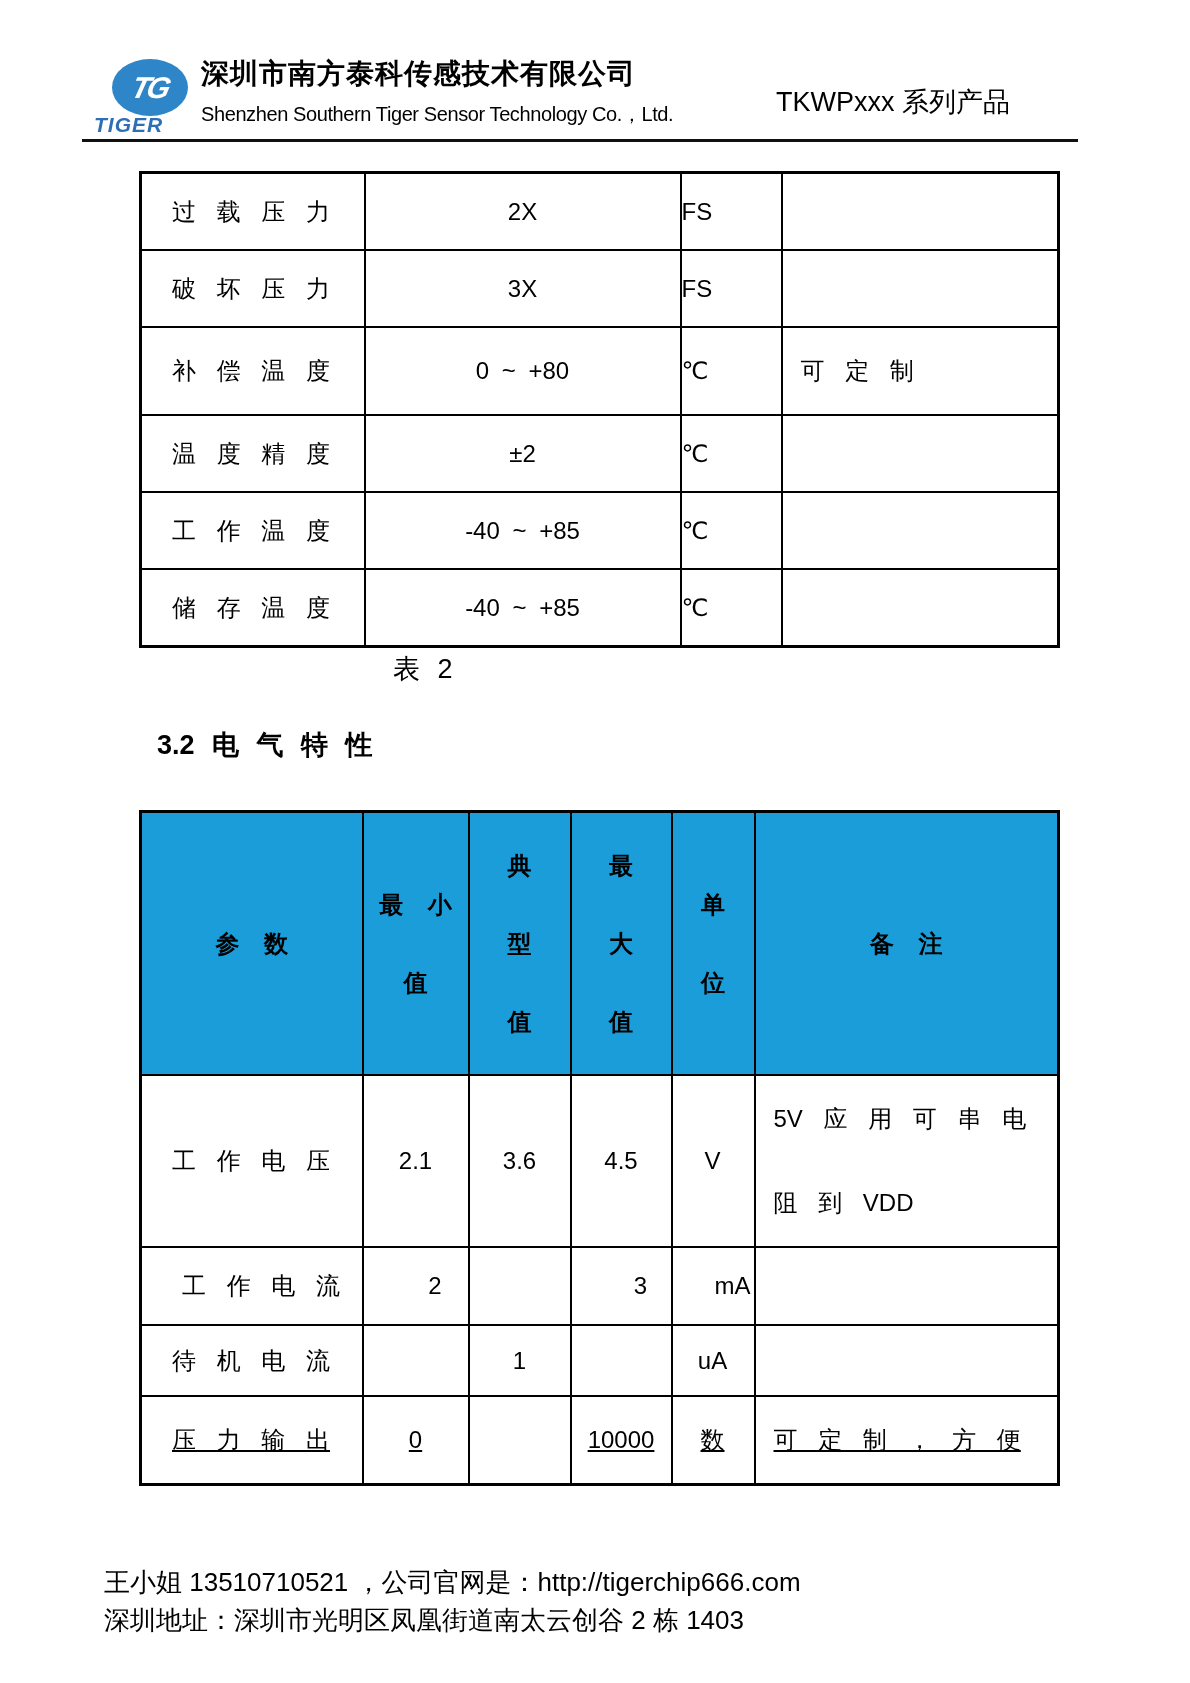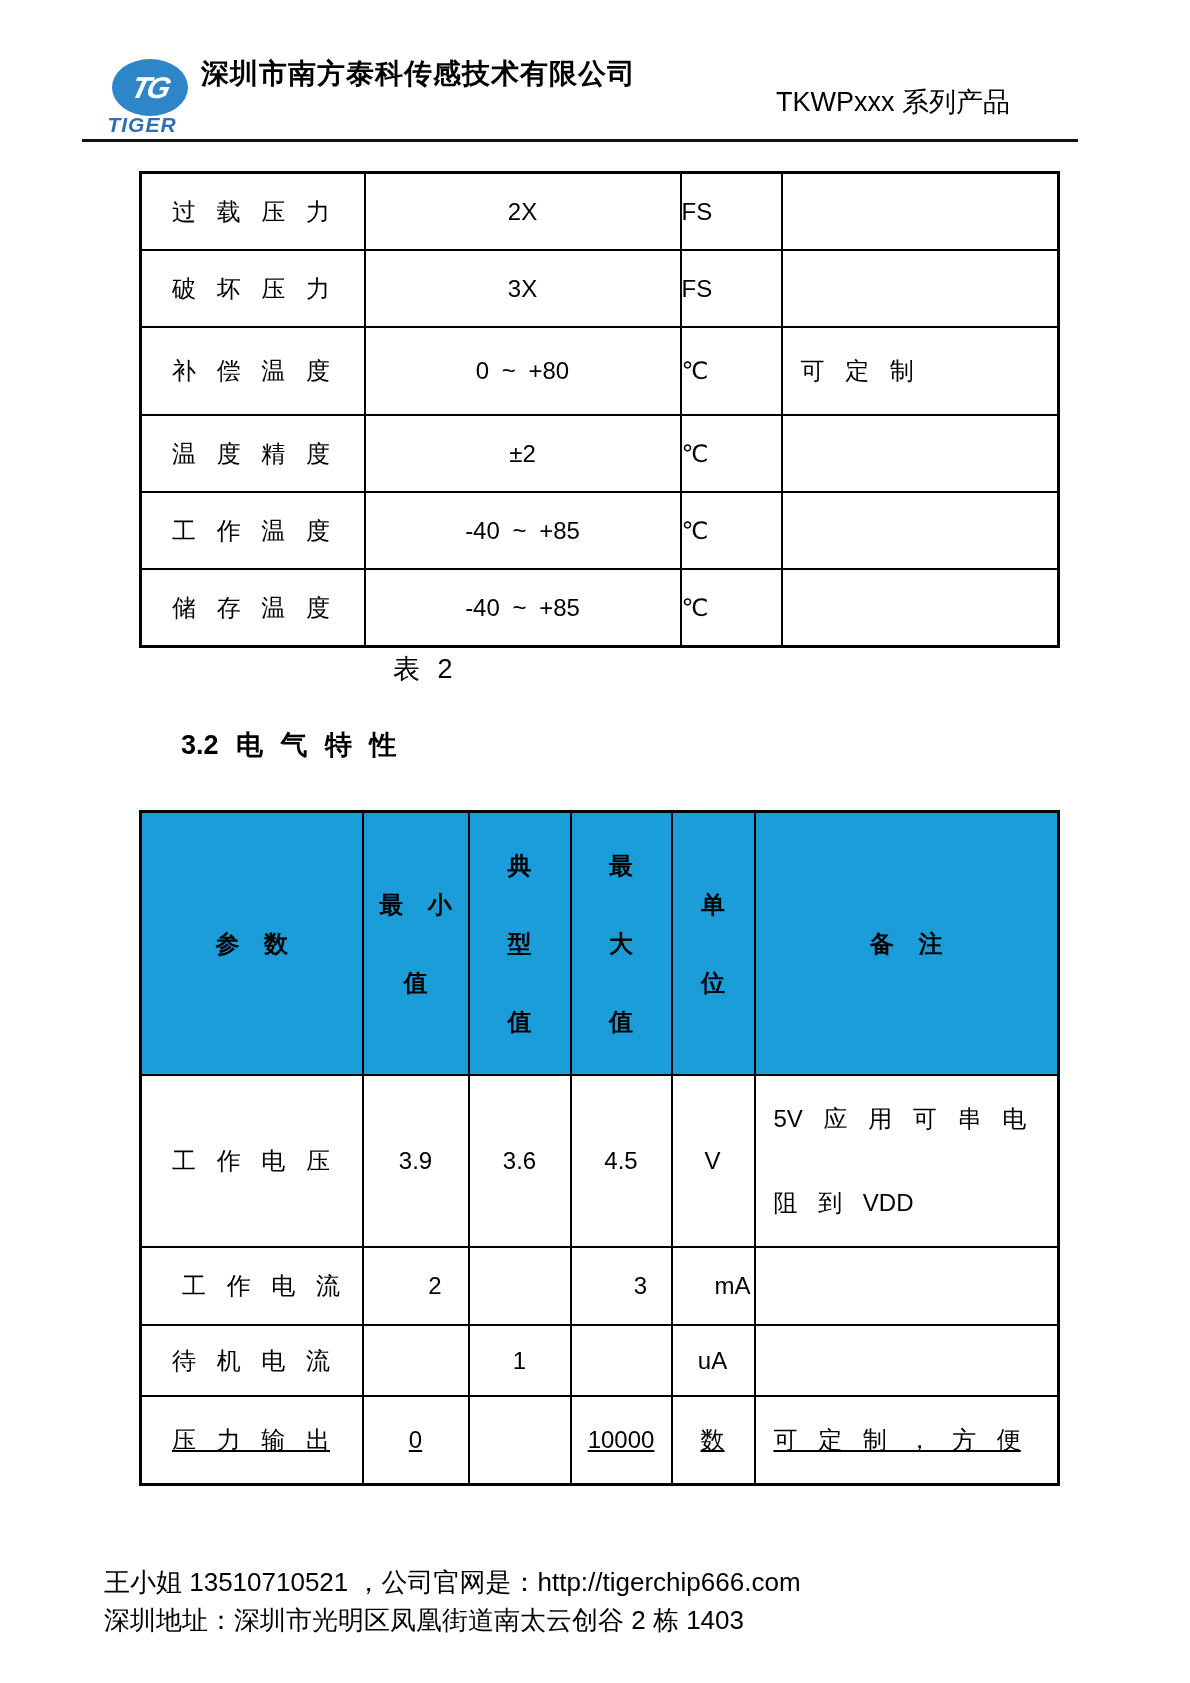--- a/index.html
+++ b/index.html
@@ -6,21 +6,21 @@
   .page{
     position:relative;width:1190px;height:1683px;margin:0 auto;
     background:#ffffff;overflow:hidden;
     font-family:"Liberation Sans","DejaVu Sans",sans-serif;color:#000;
   }
   
   .logo-ellipse{position:absolute;left:112px;top:59px;width:76px;height:57px;
     background:#2e86c9;border-radius:50%;display:flex;align-items:center;justify-content:center;}
   .logo-tg{color:#fff;font-style:italic;font-weight:bold;font-size:30px;
     transform:skewX(-14deg);letter-spacing:-3px;line-height:1;}
-  .logo-brand{position:absolute;left:94px;top:113px;width:96px;text-align:center;
+  .logo-brand{position:absolute;left:94px;top:113px;width:96px;
     color:#2c6fb5;font-weight:bold;font-style:italic;font-size:21px;letter-spacing:1px;}
   .company-cn{position:absolute;left:201px;top:55px;font-size:28px;font-weight:bold;letter-spacing:1px;}
   .company-en{position:absolute;left:201px;top:101px;font-size:20px;letter-spacing:-0.4px;}
   .product-series{position:absolute;right:180px;top:84px;font-size:27px;}
   .header-rule{position:absolute;left:82px;top:139px;width:996px;height:3px;background:#111;}
 
   
   table{border-collapse:collapse;table-layout:fixed;}
   td{border:2px solid #000;font-size:24px;vertical-align:middle;overflow:hidden;}
   .t1{position:absolute;left:139px;top:171px;width:918px;border:3px solid #000;}
@@ -35,34 +35,35 @@
   .t2 .hdr{background:#1a9dd9;font-weight:bold;text-align:center;
     white-space:pre-line;line-height:78px;word-spacing:18px;height:261px;padding:0;}
   .t2 .r0 td{height:165px;}
   .t2 .r1 td{height:74px;padding-left:40px;}
   .t2 .r2 td{height:67px;margin-top:18px;}
   .t2 .r3 td{height:74px;text-decoration:underline;}
   .t2 .cell-unit{text-align:center;padding-left:0;}
 
   
   .table-caption{position:absolute;left:393px;top:651px;font-size:27px;word-spacing:10px;}
-  .section-heading{position:absolute;left:157px;top:727px;font-size:27px;font-weight:bold;word-spacing:10px;margin-left:24px;}
+  .section-heading{position:absolute;left:157px;top:727px;font-size:27px;font-weight:bold;word-spacing:10px;}
   .footer-line1{position:absolute;left:104px;top:1565px;font-size:26px;}
   .footer-line2{position:absolute;left:104px;top:1603px;font-size:26px;}
 </style>
 </head>
 <body>
 
 <div class="page">
 
   <div class="logo-ellipse">
     <span class="logo-tg">TG</span>
   </div>
   <div class="logo-brand">TIGER</div>
   <div class="company-cn">深圳市南方泰科传感技术有限公司</div>
+  <div class="company-en">Shenzhen Southern Tiger Sensor Technology Co.，Ltd.</div>
   <div class="product-series">TKWPxxx 系列产品</div>
   <div class="header-rule"></div>
 
   <table class="t1">
     <colgroup>
         <col style="width:224px">
         <col style="width:316px">
         <col style="width:101px">
         <col style="width:277px">
       </colgroup>
@@ -129,21 +130,21 @@
 值</td>
       <td class="hdr">最
 大
 值</td>
       <td class="hdr">单
 位</td>
       <td class="hdr">备 注</td>
     </tr>
     <tr class="r0">
       <td class="cell-param">工 作 电 压</td>
-      <td class="cell-value">3.9</td>
+      <td class="cell-value">2.1</td>
       <td class="cell-value">3.6</td>
       <td class="cell-value">4.5</td>
       <td class="cell-unit">V</td>
       <td class="cell-remark">5V 应 用 可 串 电
 阻 到 VDD</td>
     </tr>
     <tr class="r1">
       <td class="cell-param">工 作 电 流</td>
       <td class="cell-value">2</td>
       <td class="cell-value"></td>

